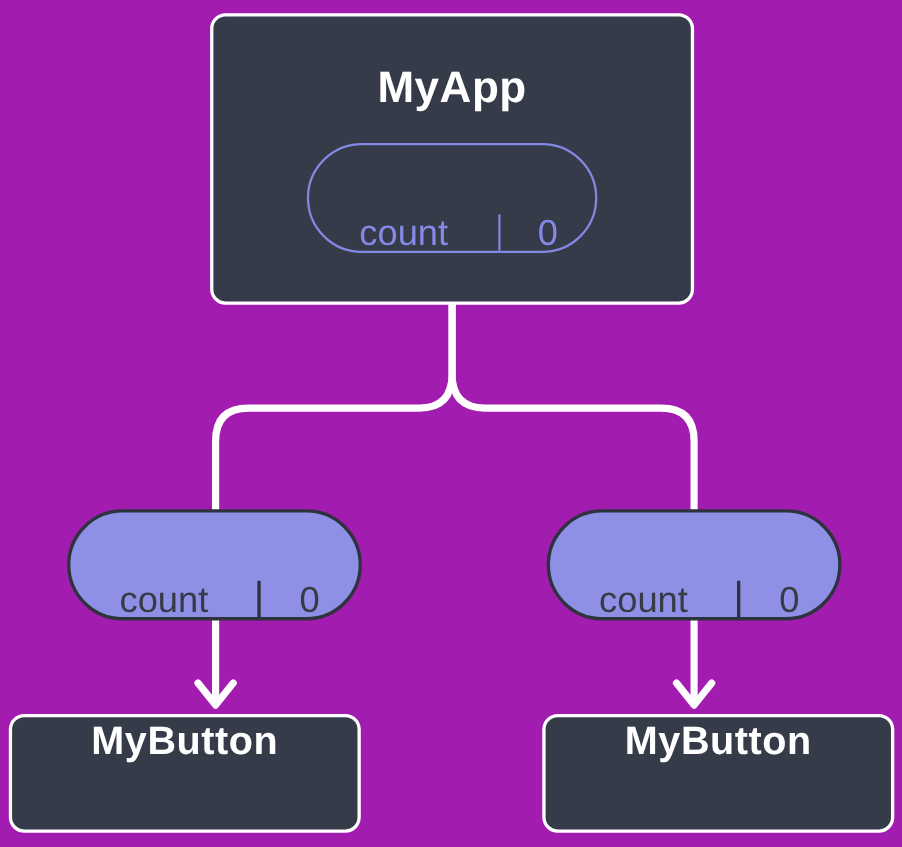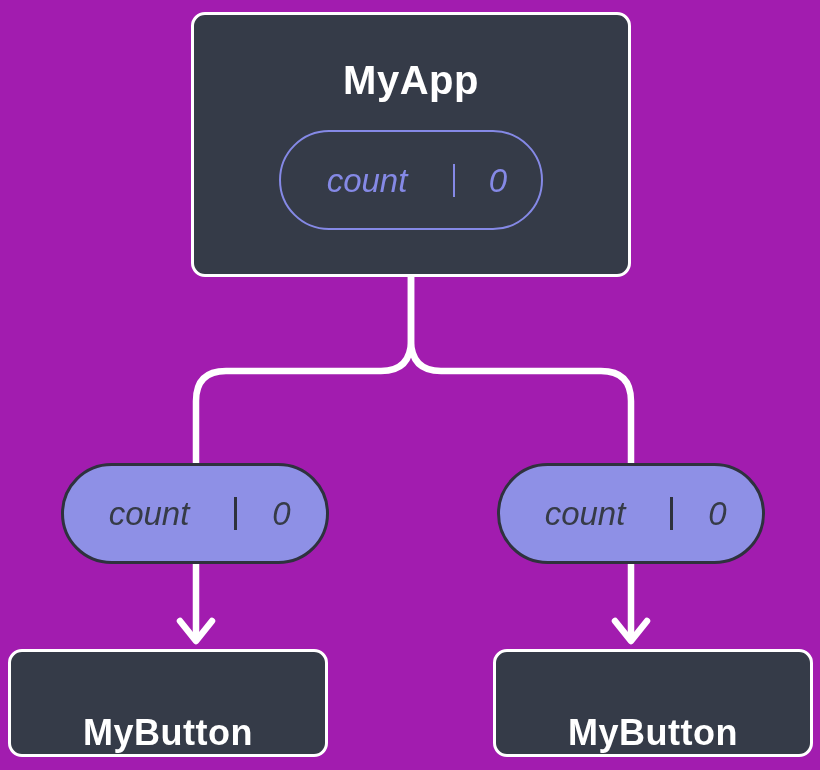--- a/index.html
+++ b/index.html
@@ -53,37 +53,36 @@
     top: 41px;
     left: 0;
     width: 100%;
     font-size: 40px;
     line-height: 48px;
   }
   .node-child {
     width: 320px;
     height: 108px;
     display: flex;
-    align-items: flex-end;
+    align-items: flex-start;
     justify-content: center;
   }
   .node-child .node-title {
     font-size: 36px;
   }
   .node-child-left  { left: 8px;   top: 649px; }
   .node-child-right { left: 493px; top: 649px; }
 
   .pill {
     position: absolute;
     display: flex;
-    align-items: center;
+    align-items: flex-end;
     border-radius: 60px;
     box-sizing: border-box;
     overflow: hidden;
-    font-style: italic;
   }
   .pill-name, .pill-value {
     display: flex;
     align-items: center;
     justify-content: center;
     font-size: 33px;
     line-height: 1;
   }
   .pill-value { flex: 1; }
 

